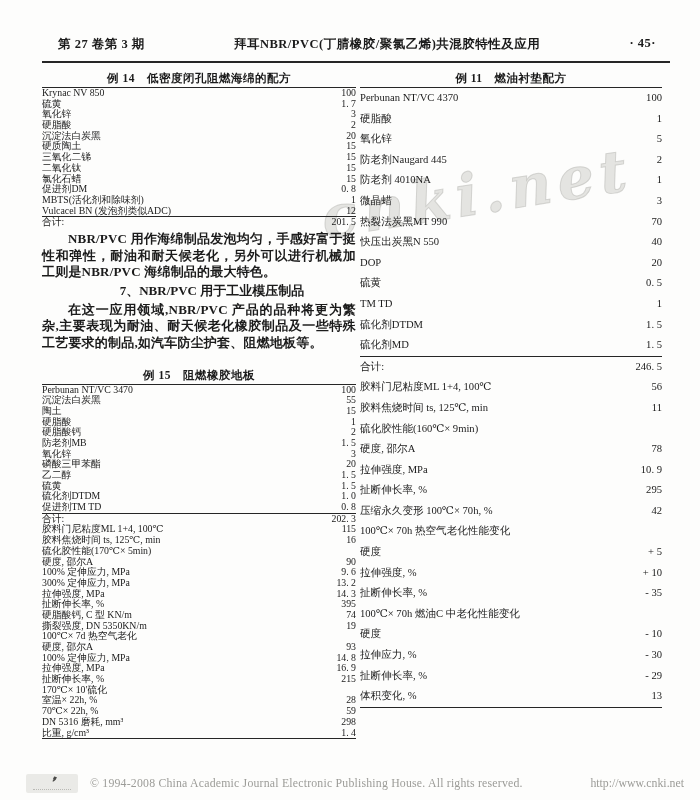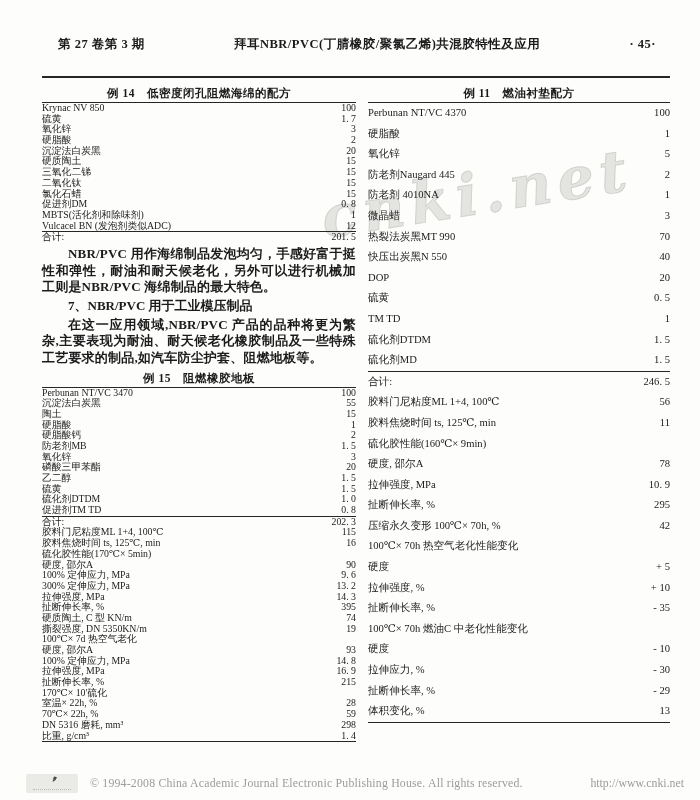--- a/index.html
+++ b/index.html
@@ -11,42 +11,42 @@
   .watermark{
     position:absolute;left:320px;top:160px;z-index:0;
     font-size:58px;font-style:italic;font-weight:600;letter-spacing:6px;
     color:rgba(190,190,186,0.40);
     -webkit-text-stroke:1px rgba(175,175,170,0.45);
     transform:rotate(-9deg);
     font-family:"DejaVu Serif",serif;white-space:nowrap;pointer-events:none;
   }
   .content{position:relative;z-index:1;padding:36px 30px 0 42px;}
   .pghead{
-    display:flex;justify-content:space-between;align-items:center;
+    display:flex;justify-content:space-between;align-items:flex-start;
     font-size:12.5px;font-weight:600;letter-spacing:.5px;
-    padding:0 14px 23px 16px;
+    padding:0 14px 8px 16px;
   }
   .head-rule{border-top:2px solid #262626;margin:0 0 7px 0;}
-  .cols{display:flex;gap:12px;}
+  .cols{display:flex;gap:4px;}
   .col-left{width:314px;flex:none;}
   .col-right{width:302px;flex:none;}
 
   .tbl-title{text-align:center;font-weight:700;font-size:11.5px;line-height:14px;margin:1px 0 2px 0;letter-spacing:.5px;}
   .rows-top{border-top:1.4px solid #262626;}
   .rows-total{border-top:1.2px solid #262626;}
   .tbl.ruled-bottom{border-bottom:1.8px solid #262626;}
   .row{display:flex;justify-content:space-between;align-items:baseline;}
   .row .lbl{white-space:nowrap;overflow:hidden;}
   .row .val{white-space:nowrap;text-align:right;flex:none;padding-left:6px;}
   .col-left .row{height:10.7px;font-size:9.8px;line-height:10.7px;align-items:center;}
   .col-right .row{height:20.6px;font-size:10.6px;line-height:20.6px;}
 
   .para{font-size:13px;line-height:16.6px;font-weight:600;text-align:justify;text-indent:2em;margin:3px 0 0 0;letter-spacing:.2px;}
-  .subhead{font-size:13px;line-height:17px;font-weight:700;text-indent:2em;margin:1px 0 0 0;}
-  .t15-gap{margin-top:4px;}
+  .subhead{font-size:13px;line-height:17px;font-weight:700;text-indent:2em;margin:1px 0 0 0;text-align:center;}
+  .t15-gap{margin-top:16px;}
 
   .pgfoot{
     position:absolute;left:0;right:0;bottom:7px;z-index:1;
     display:flex;align-items:center;gap:12px;padding:0 16px 0 26px;
   }
   .logo{
     width:52px;height:19px;flex:none;background:#eaeae7;border-radius:2px;
     display:flex;flex-direction:column;align-items:center;justify-content:center;
     color:#4a4a48;
   }
@@ -257,21 +257,21 @@
                 <span class="lbl">拉伸强度, MPa</span>
                 <span class="val">14. 3</span>
               </div>
 
               <div class="row">
                 <span class="lbl">扯断伸长率, %</span>
                 <span class="val">395</span>
               </div>
 
               <div class="row">
-                <span class="lbl">硬质陶土, C 型 KN/m</span>
+                <span class="lbl">硬脂酸钙, C 型 KN/m</span>
                 <span class="val">74</span>
               </div>
 
               <div class="row">
                 <span class="lbl">撕裂强度, DN 5350KN/m</span>
                 <span class="val">19</span>
               </div>
 
               <div class="row">
                 <span class="lbl">100℃× 7d 热空气老化</span>

